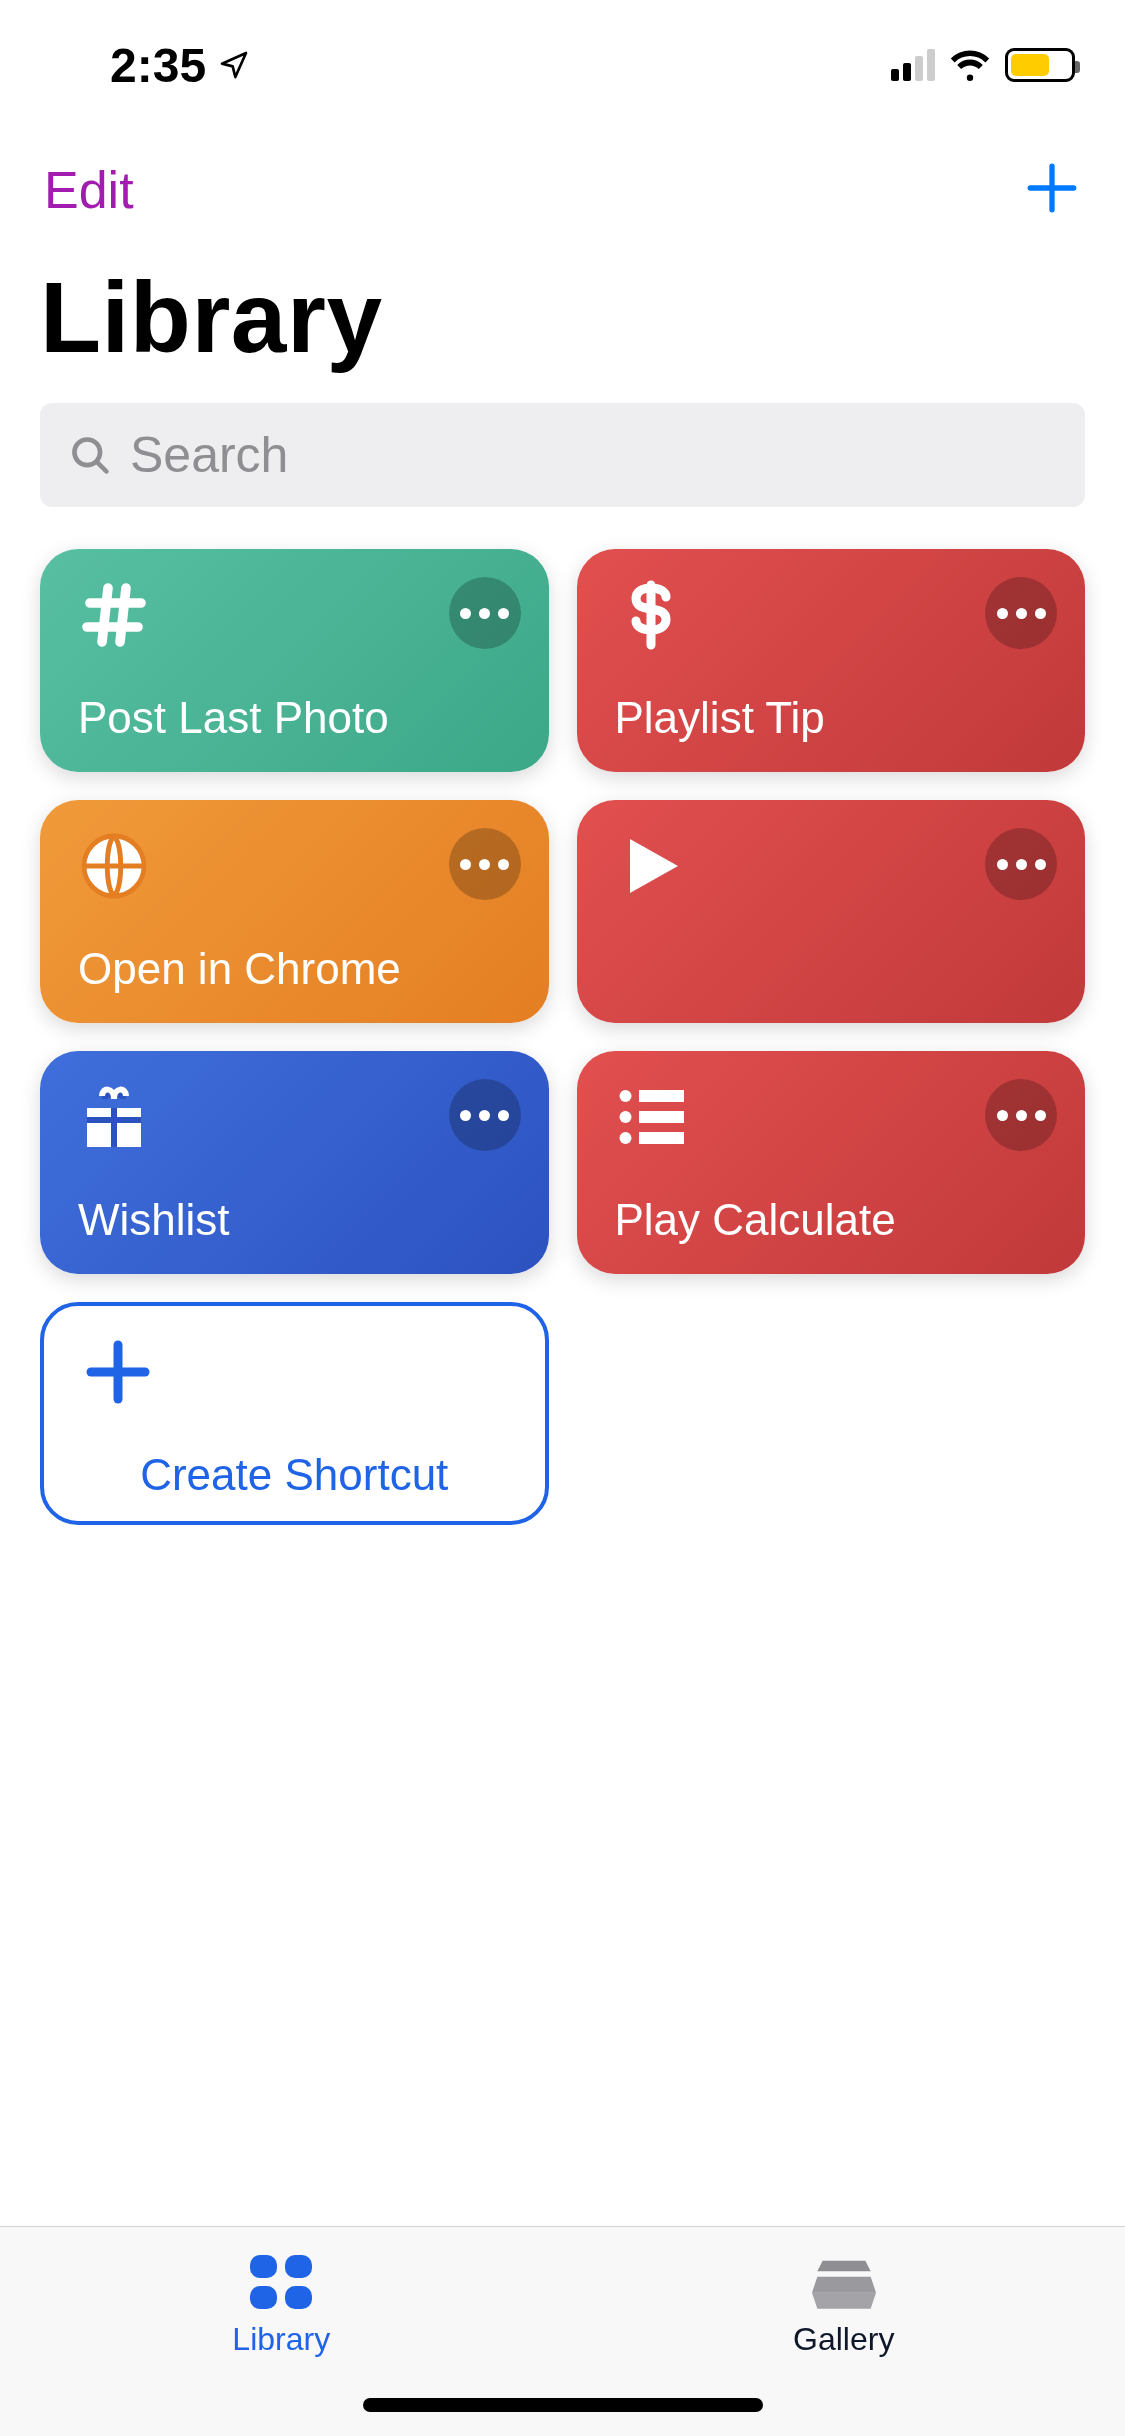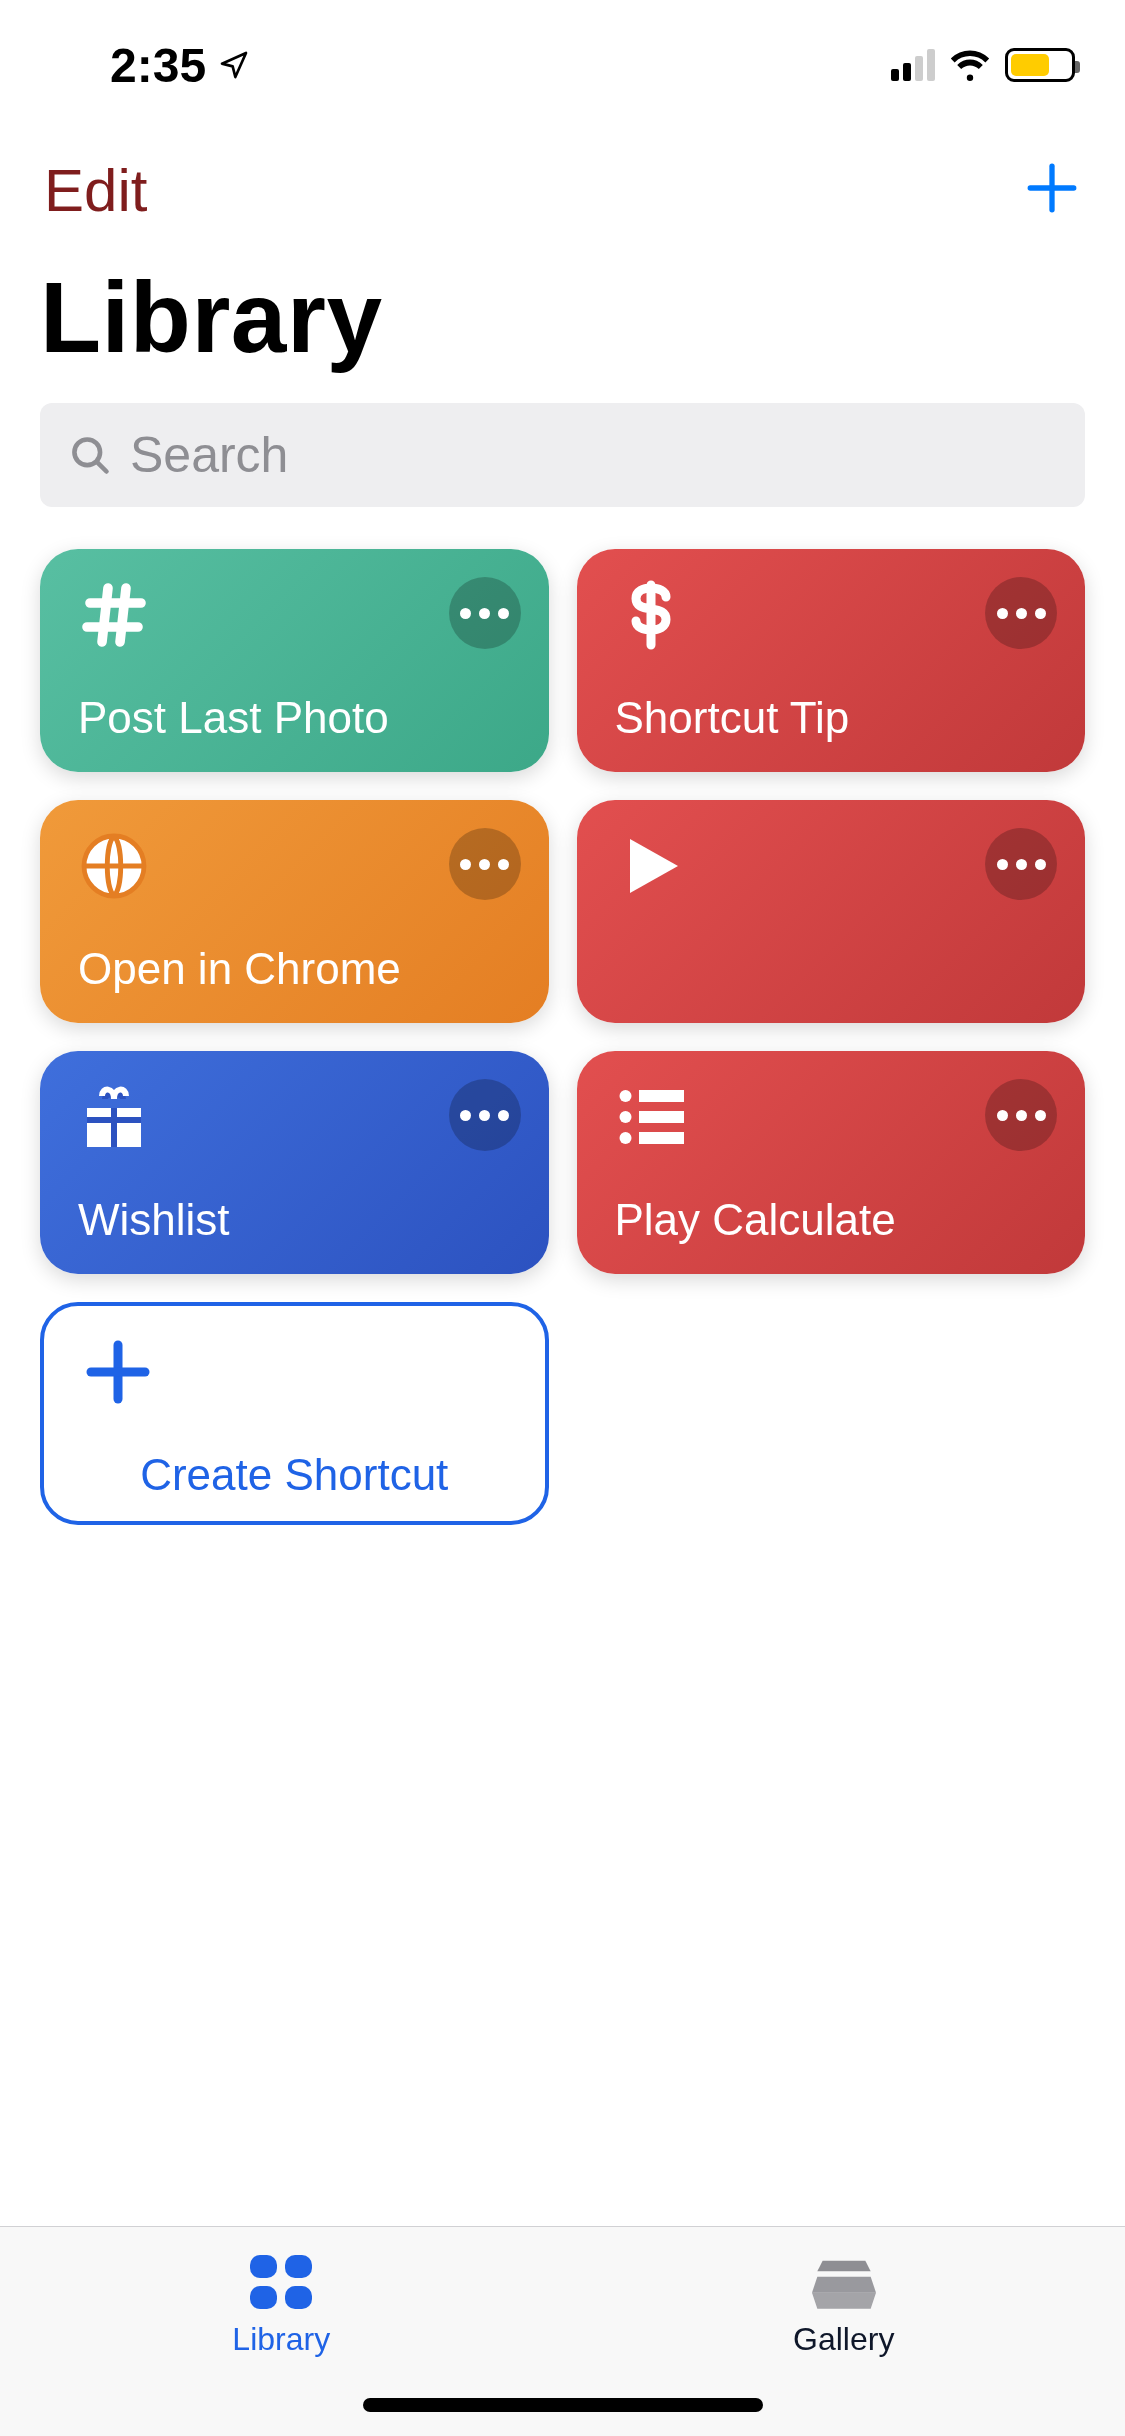--- a/index.html
+++ b/index.html
@@ -33,21 +33,21 @@
     .battery { width:70px; height:34px; border:3px solid #000; border-radius:9px; position:relative; }
     .battery::after { content:''; position:absolute; right:-8px; top:10px; width:5px; height:12px; background:#000; border-radius:0 3px 3px 0; opacity:.6; }
     .battery .fill { position:absolute; left:3px; top:3px; bottom:3px; width:60%; background:#ffcc00; border-radius:5px; }
 
     
     .nav-bar {
       display:flex; align-items:center; justify-content:space-between;
       padding: 30px 44px 30px 44px;
       height: 120px;
     }
-    .nav-left { color:#7f1d1d; font-size:60px; }
+    .nav-left { color:#a21caf; font-size:52px; }
     .nav-right svg { width:58px; height:58px; stroke:#007aff; }
 
     .page-title {
       font-size:100px;
       font-weight:700;
       padding:10px 40px 28px 40px;
       letter-spacing:0.5px;
     }
 
     
@@ -226,21 +226,21 @@
     <div class="tile-icon">
       <svg viewBox="0 0 24 24">
           <path d="M12 2v20M17 6c0-2-2.5-3-5-3s-5 1-5 3.5 2 3 5 3.5 5 1 5 3.5-2.5 3.5-5 3.5-5-1-5-3" stroke="#fff" stroke-width="3" stroke-linecap="round" fill="none"></path>
         </svg>
     </div>
     <div class="more">
         <span></span>
         <span></span>
         <span></span>
       </div>
-    <div class="tile-label">Shortcut Tip</div>
+    <div class="tile-label">Playlist Tip</div>
   </div>
 
   <div class="tile tile-orange">
     <div class="tile-icon">
       <svg viewBox="0 0 24 24">
           <circle cx="12" cy="12" r="10" fill="#fff"></circle>
           <path d="M12 2a10 10 0 000 20M12 2a10 10 0 010 20M2 12h20M12 2c-3 3-3 17 0 20M12 2c3 3 3 17 0 20" stroke="#e47e23" stroke-width="1.6" fill="none"></path>
         </svg>
     </div>
     <div class="more">

